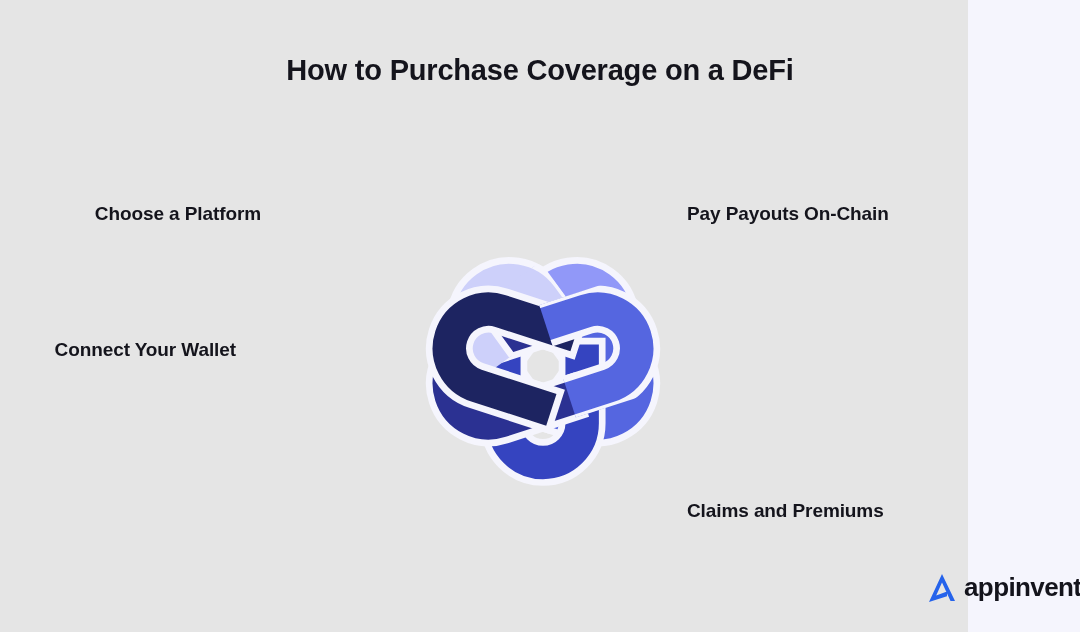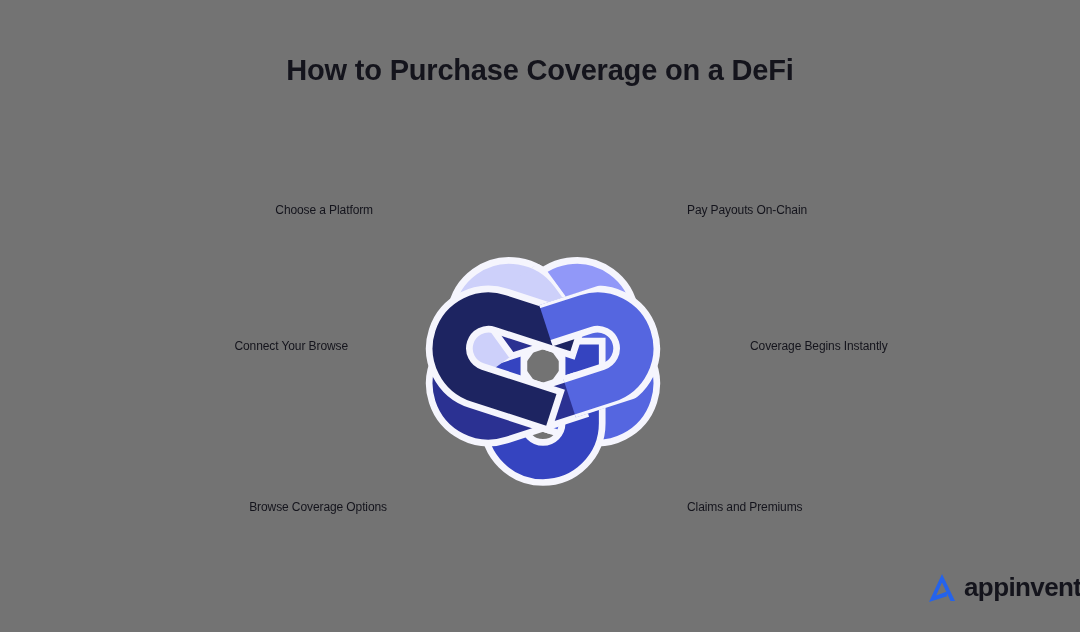--- a/index.html
+++ b/index.html
@@ -8,23 +8,23 @@
   }
   body {
     width: 1080px;
     height: 632px;
     background: #f5f5fd;
     font-family: "Liberation Sans", sans-serif;
     overflow: hidden;
   }
   .canvas {
     position: relative;
-    width: 1080px;
+    width: 968px;
     height: 632px;
-    background: #737373;
+    background: #e5e5e5;
   }
 
   
   .title {
     position: absolute;
     left: 0;
     top: 48px;
     width: 1080px;
     text-align: center;
     font-size: 29px;
@@ -47,22 +47,22 @@
   }
   .knot-wrap svg {
     display: block;
     width: 382px;
     height: 348px;
   }
 
   
   .label {
     position: absolute;
-    font-size: 12px;
-    font-weight: 400;
+    font-size: 19px;
+    font-weight: 700;
     color: #14141c;
     letter-spacing: -0.1px;
     white-space: nowrap;
   }
   .label.left  { text-align: right; }
   .label.right { text-align: left; }
 
   .lbl-choose    { right: 707px; top: 203px; }
   .lbl-connect   { right: 732px; top: 339px; }
   .lbl-browse    { right: 693px; top: 500px; }
@@ -156,25 +156,23 @@
           <clipPath id="clipRightWeave">
             <rect x="-62" y="-126" width="124" height="110"></rect>
           </clipPath>
           <use href="#petal" fill="#5566e0" stroke="#f5f5fd" stroke-width="7" clip-path="url(#clipRightWeave)"></use>
         </g>
       </g>
     </svg>
   </div>
 
   <div class="label left lbl-choose">Choose a Platform</div>
-  <div class="label left lbl-connect">Connect Your Browse</div>
-  <div class="label left lbl-browse">Browse Coverage Options</div>
+  <div class="label left lbl-connect">Connect Your Wallet</div>
 
   <div class="label right lbl-pay">Pay Payouts On-Chain</div>
-  <div class="label right lbl-coverage">Coverage Begins Instantly</div>
   <div class="label right lbl-claims">Claims and Premiums</div>
 
   <div class="logo">
     <svg class="logo-mark" viewBox="0 0 34 34" xmlns="http://www.w3.org/2000/svg">
       <path d="M17 4 L30 31 L25.5 31 L17 12.5 L11.2 25.6 L22 21.5 L22 26.2 L4 32 Z" fill="#2563eb"></path>
     </svg>
     <span class="logo-text">appinventiv</span>
   </div>
 
 </div>

